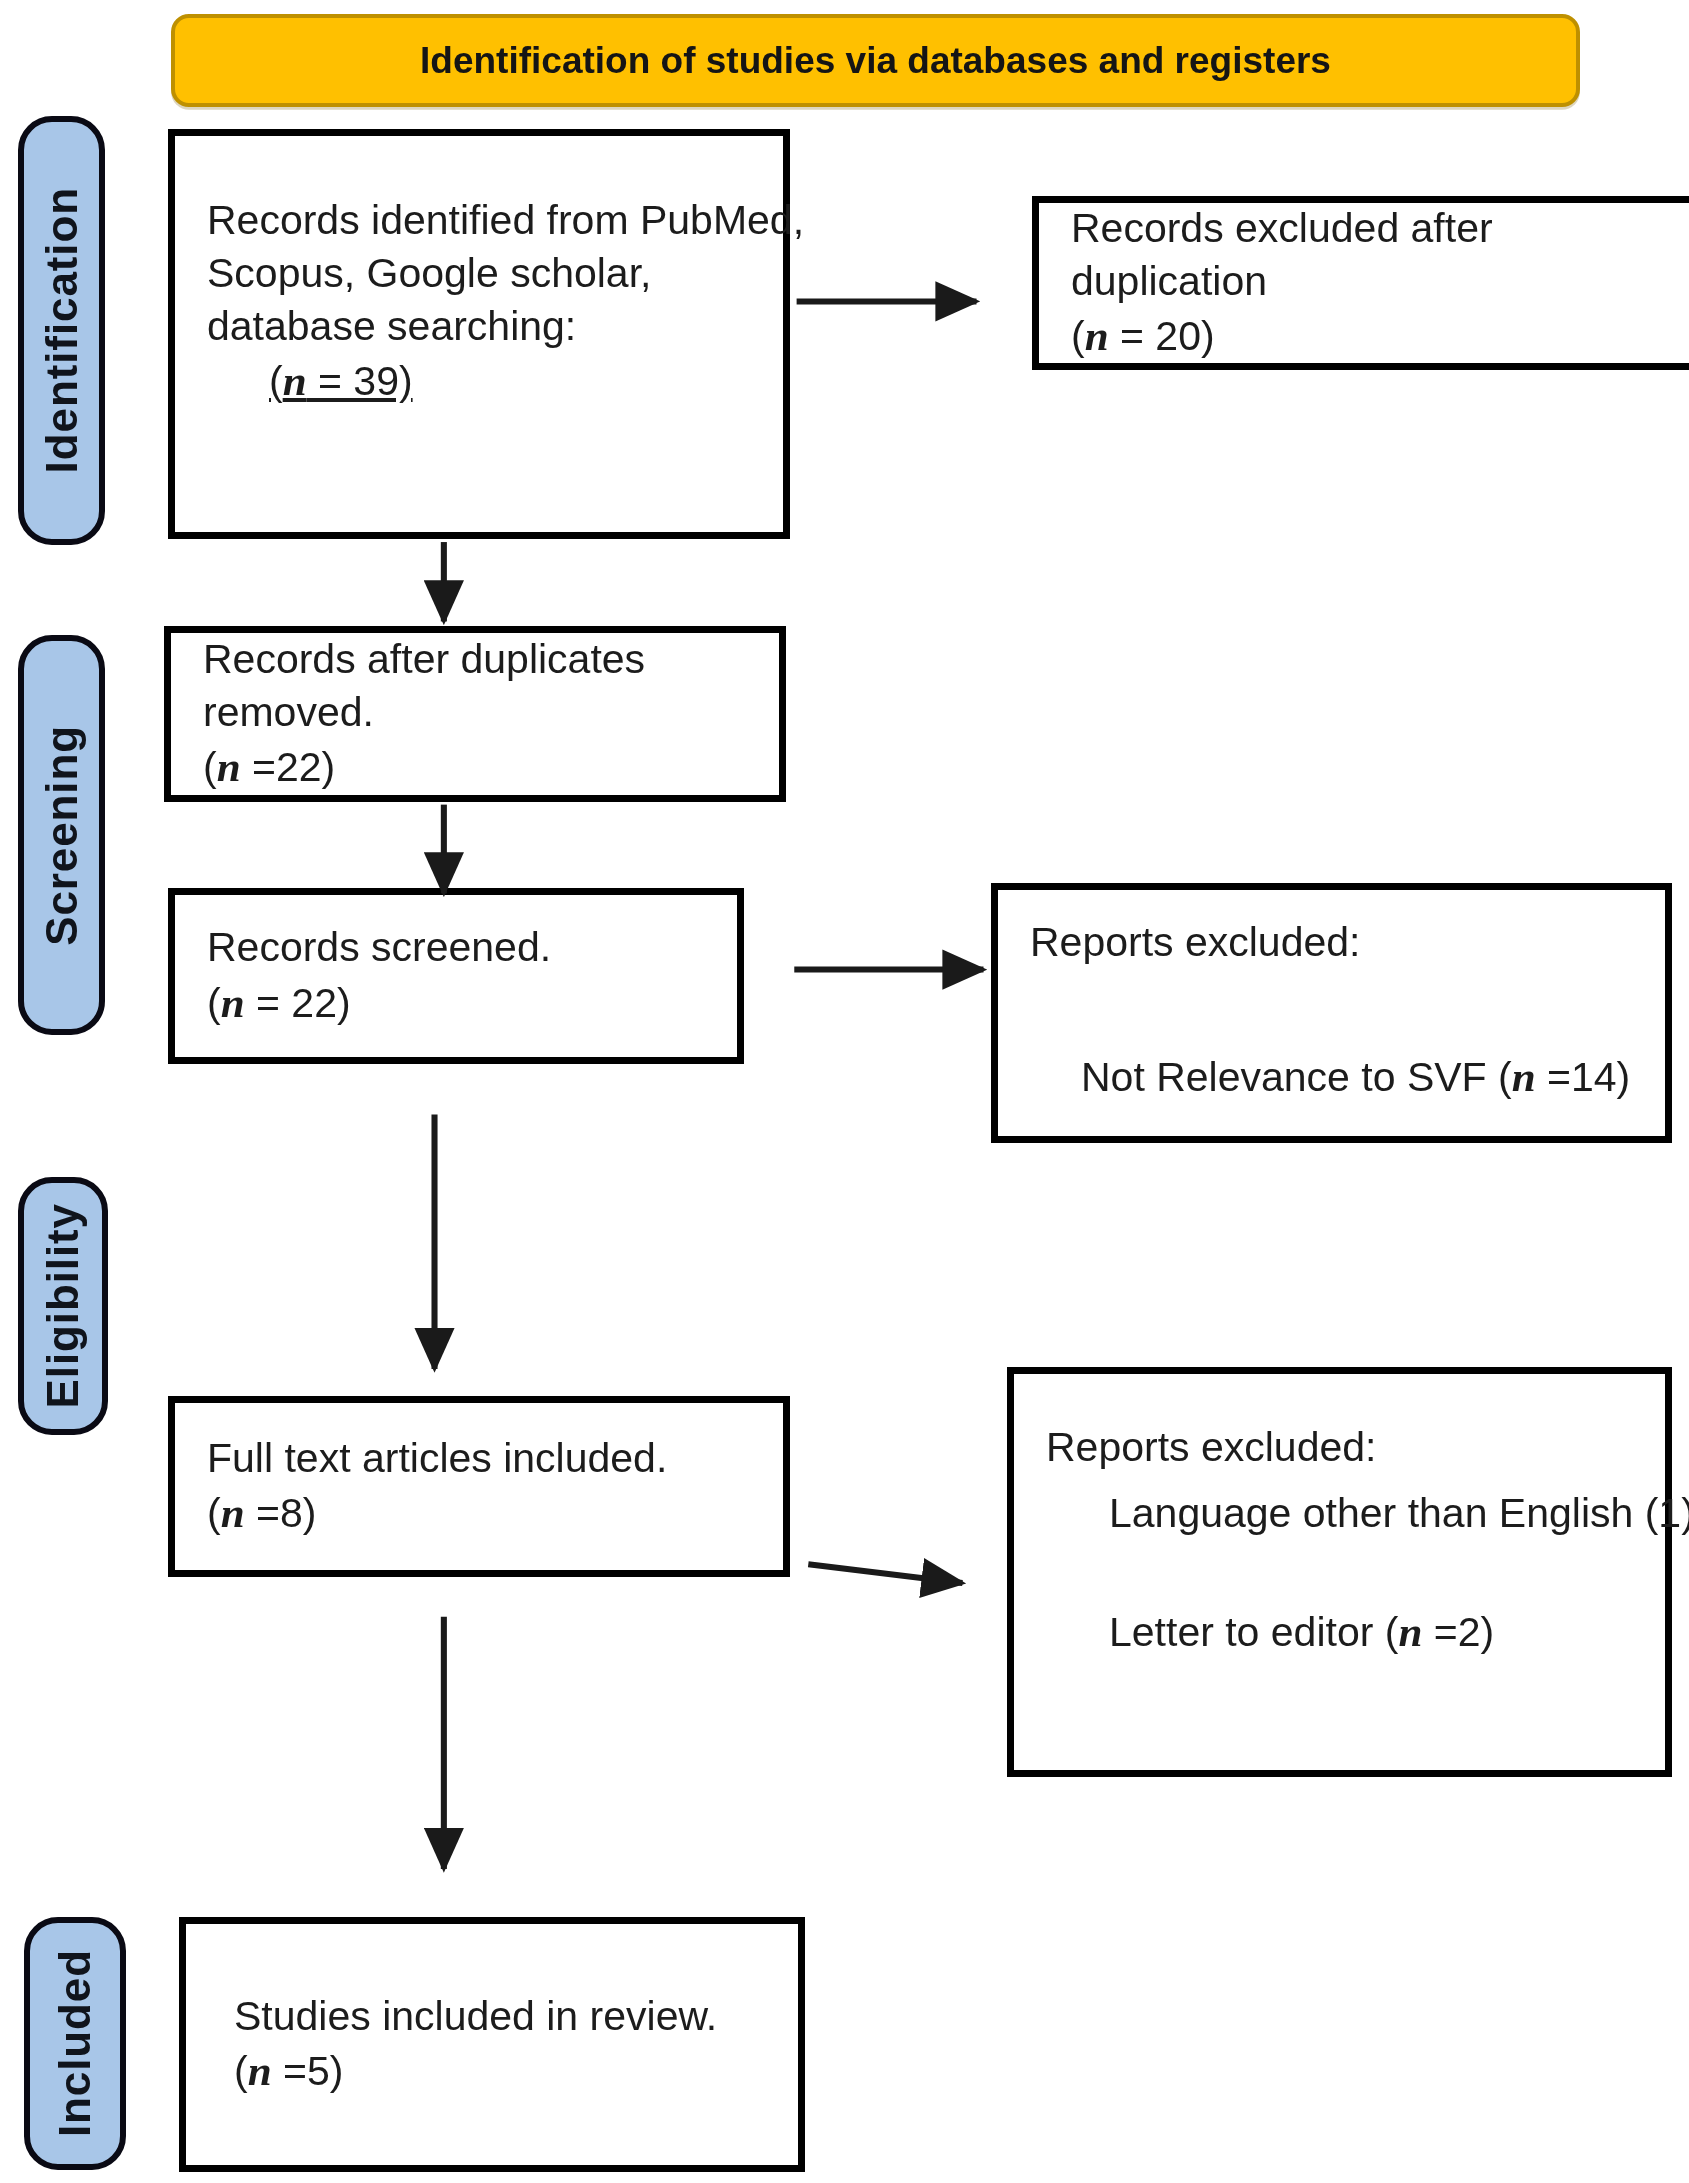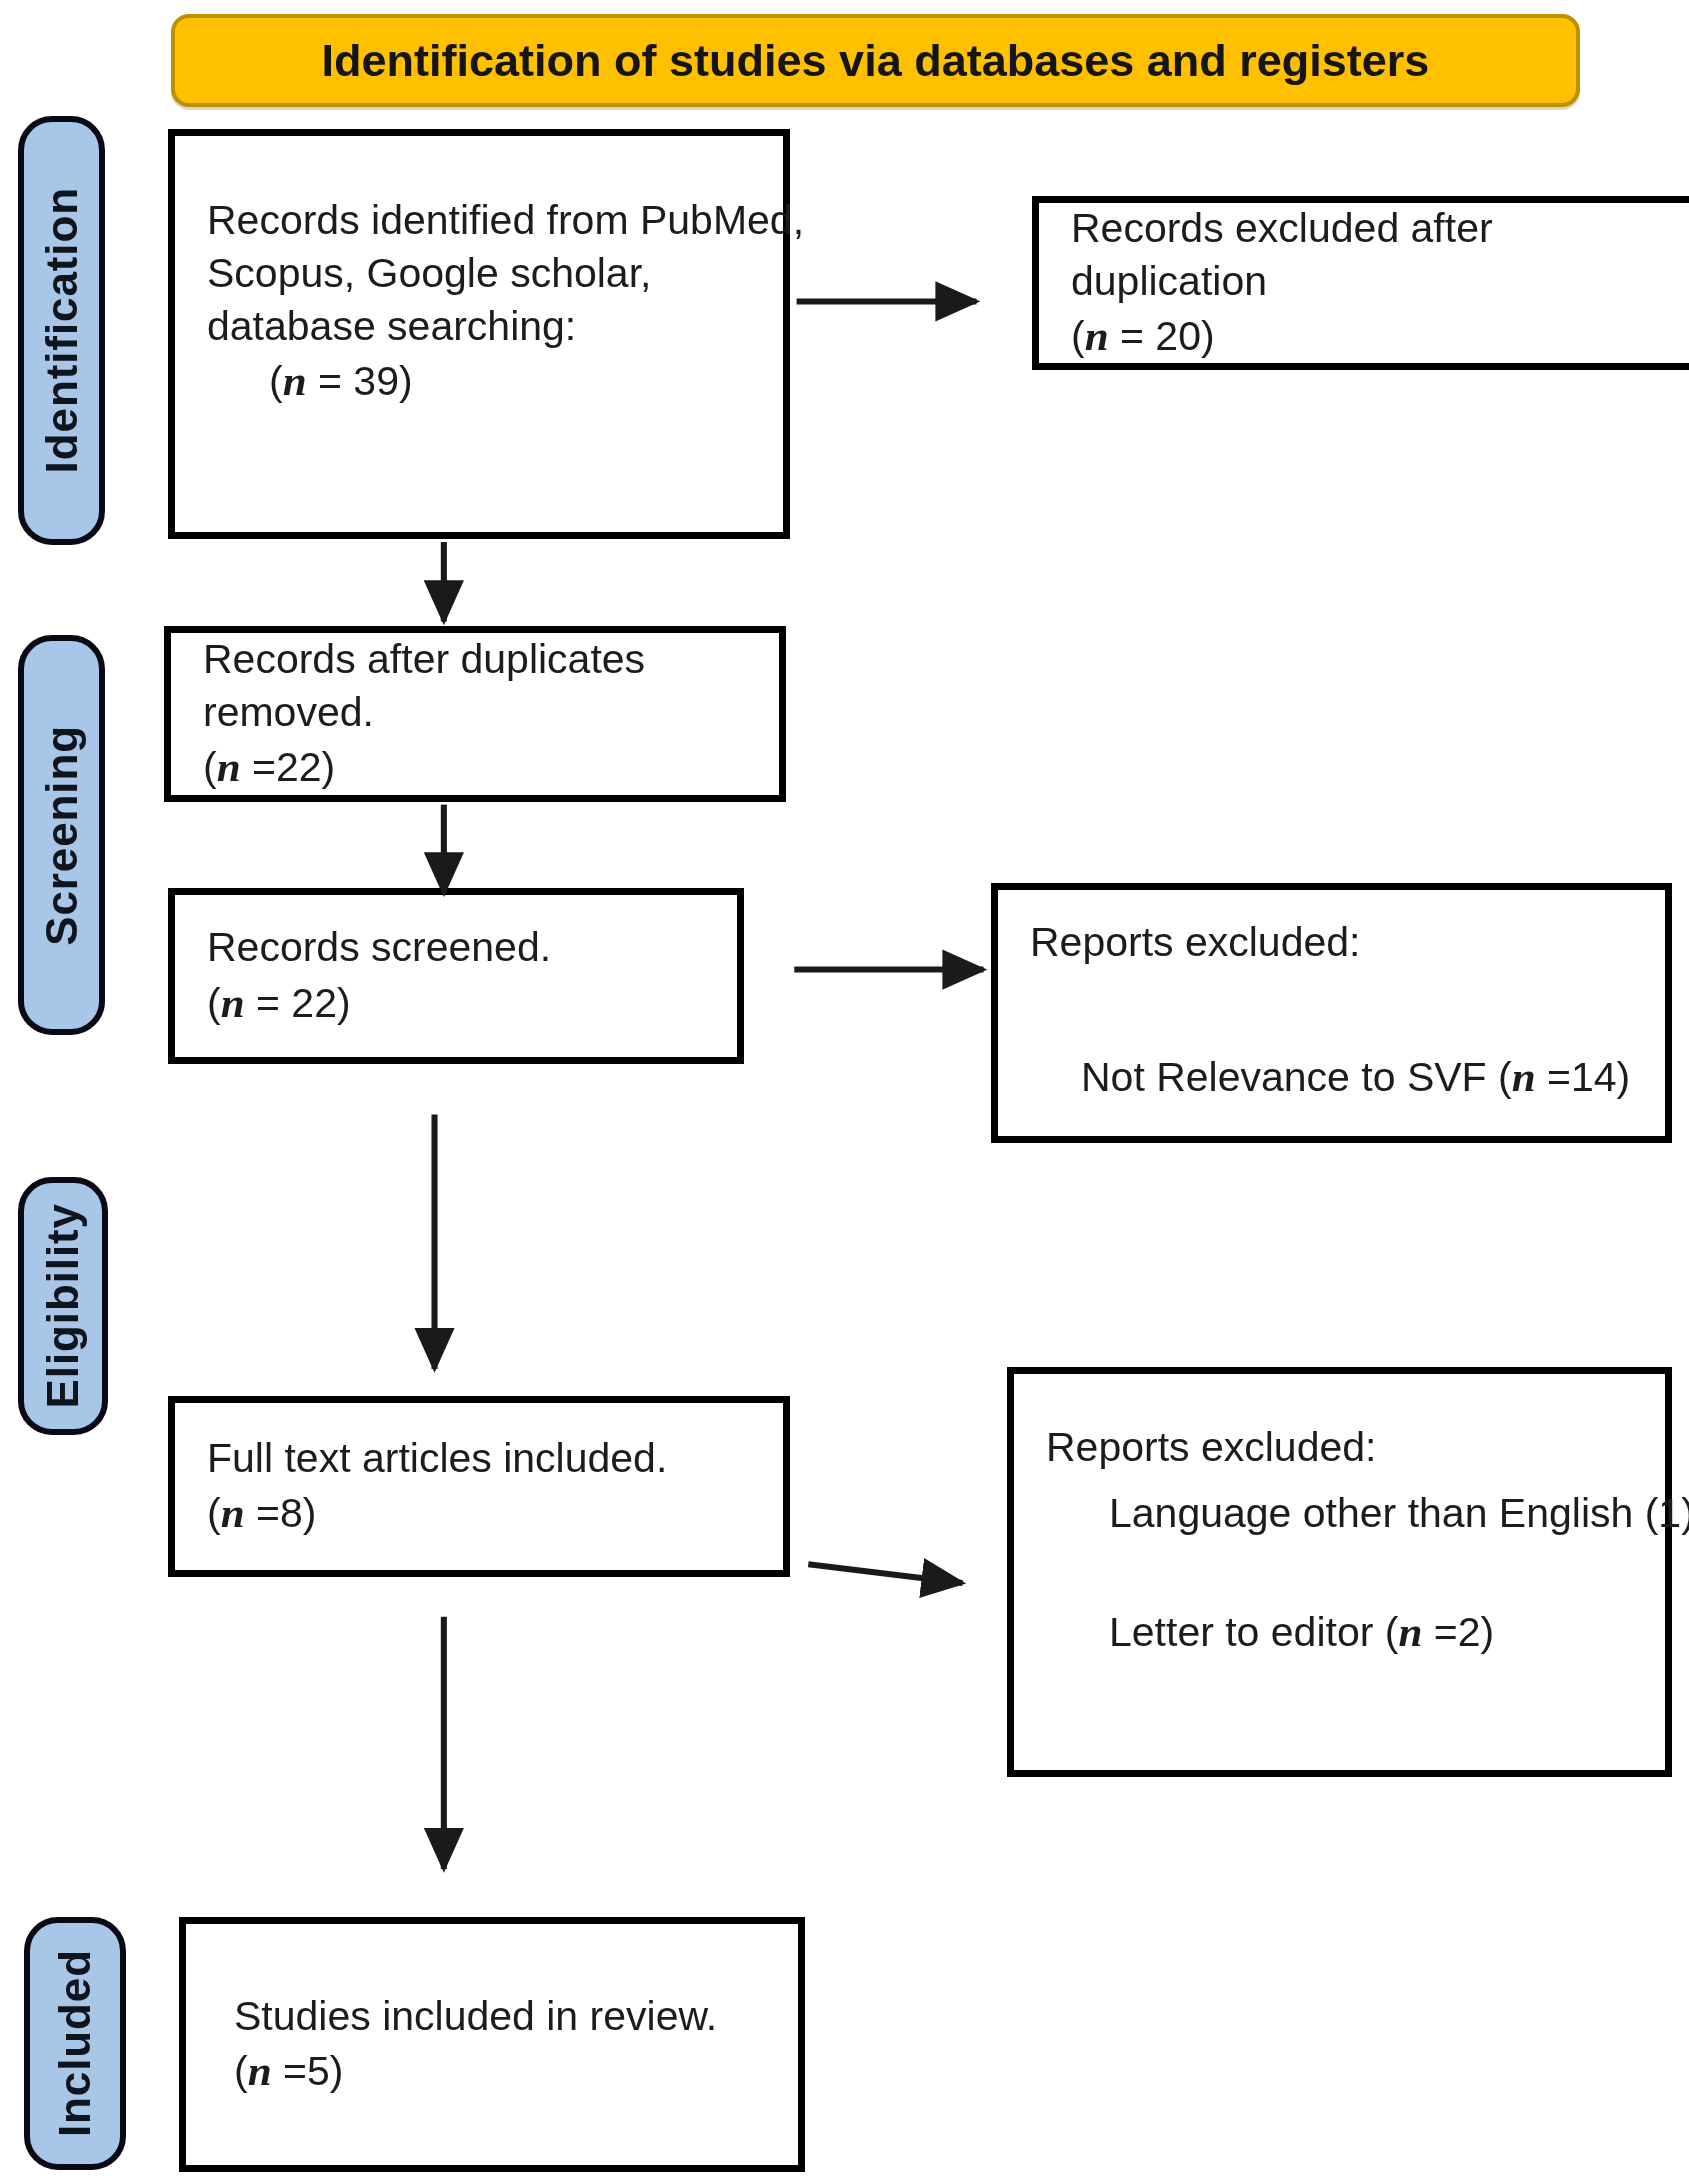--- a/index.html
+++ b/index.html
@@ -14,21 +14,21 @@
   body{font-family:"Liberation Sans",sans-serif;color:#1c1c1c;}
   #canvas{position:relative;width:1689px;height:2183px;background:#ffffff;overflow:hidden;}
 
   
   .banner{
     position:absolute;left:171px;top:14px;width:1409px;height:93px;
     background:var(--banner-fill);
     border:4.2px solid var(--banner-border);
     border-radius:18px;
     display:flex;align-items:center;justify-content:center;
-    font-weight:700;font-size:45px;color:#151515;
+    font-weight:700;font-size:37px;color:#151515;
     box-shadow:0 2.8px 0 rgba(120,90,0,.25);
   }
 
   
   .stage{
     position:absolute;
     background:var(--stage-fill);
     border:6.5px solid #0a0a14;
     border-radius:34px;
     display:flex;align-items:center;justify-content:center;
@@ -54,21 +54,21 @@
     display:flex;flex-direction:column;justify-content:center;
     padding-left:32px;padding-right:14px;
   }
   .fbox .ln{white-space:nowrap;}
   .nvar{
     font-family:"Liberation Serif",serif;
     font-style:italic;font-weight:600;
     font-size:1.05em;
   }
   #box-records-identified{left:168px;top:129px;width:622px;height:410px;padding-bottom:65px;}
-  #box-records-identified .count{margin-left:62px;}
+  #box-records-identified .count{margin-left:62px;text-decoration:underline;}
   #box-records-excluded-dup{left:1032px;top:196px;width:688px;height:174px;}
   #box-records-after-dup{left:164px;top:626px;width:622px;height:176px;}
   #box-records-screened{left:168px;top:888px;width:576px;height:176px;}
   #box-reports-excluded-screening{left:991px;top:883px;width:681px;height:260px;justify-content:flex-start;padding-top:26px;}
   #box-reports-excluded-screening .item{margin-top:80px;margin-left:51px;}
   #box-full-text{left:168px;top:1396px;width:622px;height:181px;}
   #box-reports-excluded-eligibility{left:1007px;top:1367px;width:665px;height:410px;justify-content:flex-start;padding-top:47px;}
   #box-reports-excluded-eligibility .item{margin-left:63px;margin-top:13px;}
   #box-reports-excluded-eligibility .item2{margin-top:63px;}
   #box-studies-included{left:179px;top:1917px;width:626px;height:255px;padding-left:48px;}

